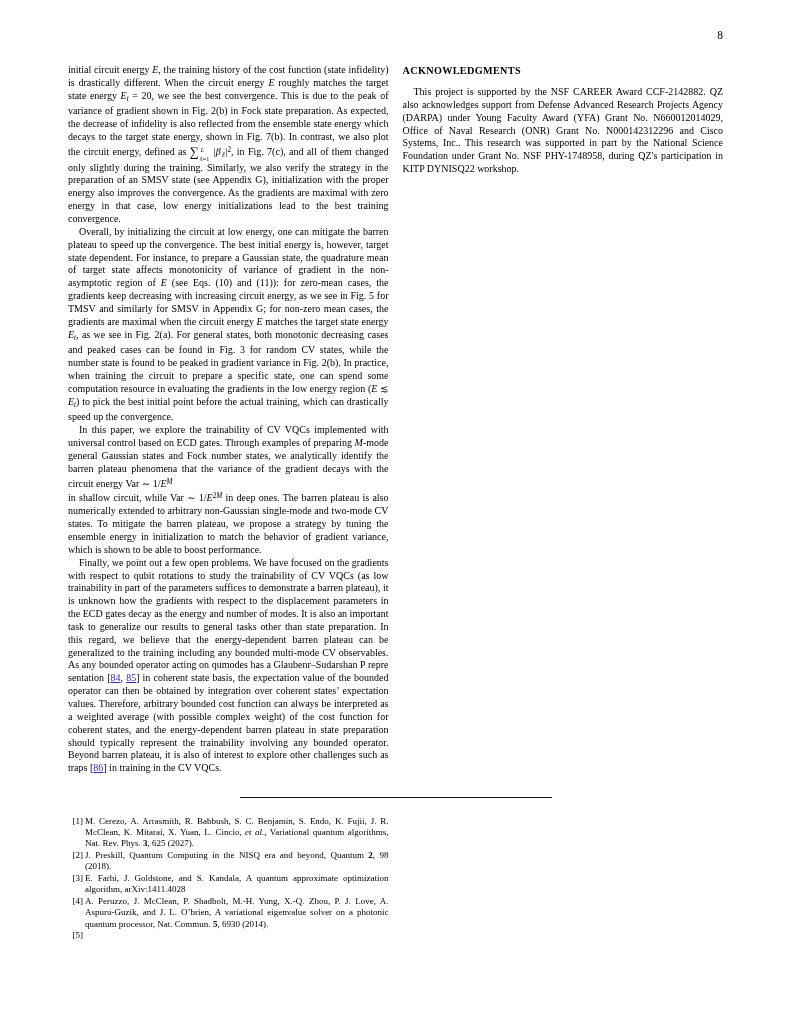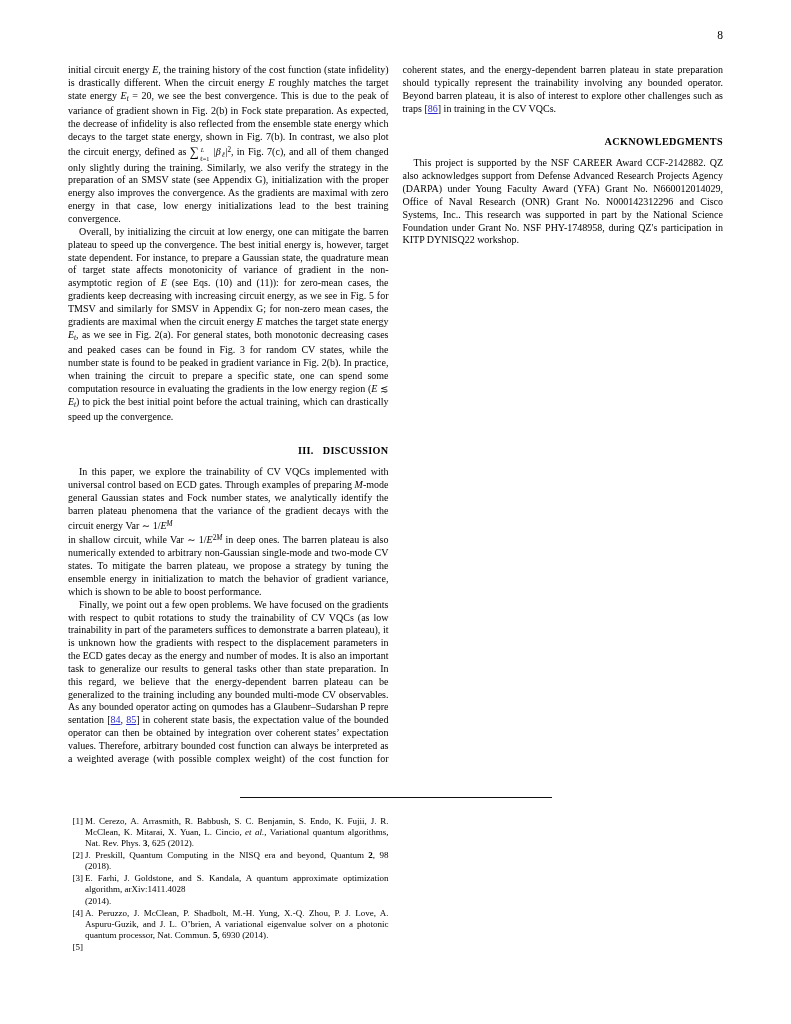--- a/index.html
+++ b/index.html
@@ -65,21 +65,21 @@
     -webkit-hyphens: manual;
   }
   p.para.first {
     text-indent: 0;
   }
 
   h2.section-head {
     margin: 20px 0 9px 0;
     font-size: 10.2px;
     font-weight: bold;
-    text-align: right;
+    text-align: left;
     letter-spacing: 0.35px;
     line-height: 13px;
     font-family: "Liberation Serif", "DejaVu Serif", serif;
   }
   h2.section-head .secnum {
     margin-right: 9px;
   }
 
   .hrule {
     position: absolute;
@@ -166,44 +166,42 @@
 <div class="page">
 
   <div class="page-number">8</div>
 
   <div class="body-area">
 
     <p class="para first">initial circuit energy <span class="mi">E</span>, the training history of the cost function (state infidelity) is drastically different. When the circuit energy <span class="mi">E</span> roughly matches the target state energy <span class="mi">E</span><span class="sub">t</span> = 20, we see the best convergence. This is due to the peak of variance of gradient shown in Fig. 2(b) in Fock state preparation. As expected, the decrease of infidelity is also reflected from the ensemble state energy which decays to the target state energy, shown in Fig. 7(b). In contrast, we also plot the circuit energy, de​fined as <span class="sumexpr"><span class="sigma">∑</span><span class="lim-top">L</span><span class="lim-bot">ℓ=1</span></span><span class="absexpr">|<span class="mi">β</span><span class="sub">ℓ</span>|<span class="supn">2</span></span>, in Fig. 7(c), and all of them changed only slightly during the training. Similarly, we also ver​ify the strategy in the preparation of an SMSV state (see Appendix G), initialization with the proper energy also improves the convergence. As the gradients are maximal with zero energy in that case, low energy initializations lead to the best training convergence.</p>
 
     <p class="para">Overall, by initializing the circuit at low energy, one can mitigate the barren plateau to speed up the conver​gence. The best initial energy is, however, target state dependent. For instance, to prepare a Gaussian state, the quadrature mean of target state affects monotonic​ity of variance of gradient in the non-asymptotic region of <span class="mi">E</span> (see Eqs. (10) and (11)): for zero-mean cases, the gradients keep decreasing with increasing circuit energy, as we see in Fig. 5 for TMSV and similarly for SMSV in Appendix G; for non-zero mean cases, the gradients are maximal when the circuit energy <span class="mi">E</span> matches the tar​get state energy <span class="mi">E</span><span class="sub">t</span>, as we see in Fig. 2(a). For general states, both monotonic decreasing cases and peaked cases can be found in Fig. 3 for random CV states, while the number state is found to be peaked in gradient variance in Fig. 2(b). In practice, when training the circuit to prepare a specific state, one can spend some computa​tion resource in evaluating the gradients in the low en​ergy region (<span class="mi">E</span> ≲ <span class="mi">E</span><span class="sub">t</span>) to pick the best initial point before the actual training, which can drastically speed up the convergence.</p>
 
-    <h2 class="section-head"><span class="secnum">III.</span><span>DISCUSSION</span></h2>
 
     <p class="para">In this paper, we explore the trainability of CV VQCs implemented with universal control based on ECD gates. Through examples of preparing <span class="mi">M</span>-mode general Gaus​sian states and Fock number states, we analytically iden​tify the barren plateau phenomena that the variance of the gradient decays with the circuit energy Var ∼ 1<span>/</span><span class="mi">E</span><span class="sup"><span class="mi">M</span></span></p>
 
     <p class="para first">in shallow circuit, while Var ∼ 1<span>/</span><span class="mi">E</span><span class="sup">2<span class="mi">M</span></span> in deep ones. The barren plateau is also numerically extended to arbitrary non-Gaussian single-mode and two-mode CV states. To mitigate the barren plateau, we propose a strategy by tuning the ensemble energy in initialization to match the behavior of gradient variance, which is shown to be able to boost performance.</p>
 
     <p class="para">Finally, we point out a few open problems. We have focused on the gradients with respect to qubit rotations to study the trainability of CV VQCs (as low trainability in part of the parameters suffices to demonstrate a bar​ren plateau), it is unknown how the gradients with re​spect to the displacement parameters in the ECD gates decay as the energy and number of modes. It is also an important task to generalize our results to general tasks other than state preparation. In this regard, we believe that the energy-dependent barren plateau can be generalized to the training including any bounded multi-mode CV observables. As any bounded operator acting on qumodes has a Glaubenr–Sudarshan P repre​sentation [<a class="cite" href="#">84</a>, <a class="cite" href="#">85</a>] in coherent state basis, the expecta​tion value of the bounded operator can then be obtained by integration over coherent states’ expectation values. Therefore, arbitrary bounded cost function can always be interpreted as a weighted average (with possible com​plex weight) of the cost function for coherent states, and the energy-dependent barren plateau in state preparation should typically represent the trainability involving any bounded operator. Beyond barren plateau, it is also of interest to explore other challenges such as traps [<a class="cite" href="#">86</a>] in training in the CV VQCs.</p>
 
     <h2 class="section-head">ACKNOWLEDGMENTS</h2>
 
     <p class="para">This project is supported by the NSF CAREER Award CCF-2142882. QZ also acknowledges support from Defense Advanced Research Projects Agency (DARPA) under Young Faculty Award (YFA) Grant No. N660012014029, Office of Naval Research (ONR) Grant No. N000142312296 and Cisco Systems, Inc.. This research was supported in part by the National Science Foundation under Grant No. NSF PHY-1748958, during QZ's participation in KITP DYNISQ22 workshop.</p>
 
 
   </div>
 
   <div class="hrule"></div>
 
   <div class="refs-area">
     <ol class="reflist">
-      <li><span class="refnum">[1]</span><span>M. Cerezo, A. Arrasmith, R. Babbush, S. C. Benjamin, S. Endo, K. Fujii, J. R. McClean, K. Mitarai, X. Yuan, L. Cincio, <span class="ital">et al.</span>, Variational quantum algorithms, Nat. Rev. Phys. <span class="bold">3</span>, <span>625</span> <span>(2012)</span>.</span></li>
+      <li><span class="refnum">[1]</span><span>M. Cerezo, A. Arrasmith, R. Babbush, S. C. Benjamin, S. Endo, K. Fujii, J. R. McClean, K. Mitarai, X. Yuan, L. Cincio, <span class="ital">et al.</span>, Variational quantum algorithms, Nat. Rev. Phys. <span class="bold">3</span>, <span>625</span> <span>(2027)</span>.</span></li>
       <li><span class="refnum">[2]</span><span>J. Preskill, Quantum Computing in the NISQ era and beyond, Quantum <span class="bold">2</span>, <span>98</span> <span>(2018)</span>.</span></li>
       <li><span class="refnum">[3]</span><span>E. Farhi, J. Goldstone, and S. Kandala, A quantum approximate optimization algorithm, arXiv:1411.4028</span></li>
     </ol>
 
     <ol class="reflist">
-      <li><span class="refnum"></span><span>(2014).</span></li>
       <li><span class="refnum">[4]</span><span>A. Peruzzo, J. McClean, P. Shadbolt, M.-H. Yung, X.-Q. Zhou, P. J. Love, A. Aspuru-Guzik, and J. L. O’brien, A variational eigenvalue solver on a photonic quantum processor, Nat. Commun. <span class="bold">5</span>, <span>6930</span> <span>(2014)</span>.</span></li>
       <li><span class="refnum">[5]</span></li>
     </ol>
   </div>
 
 </div>
 
 </body></html>

